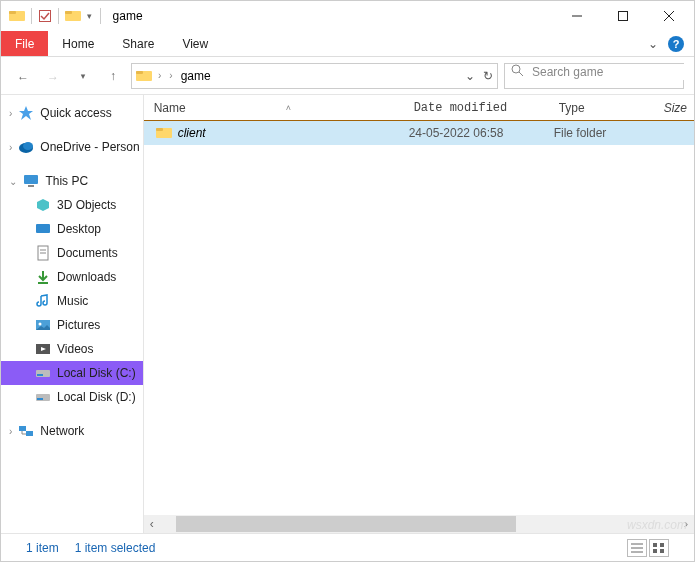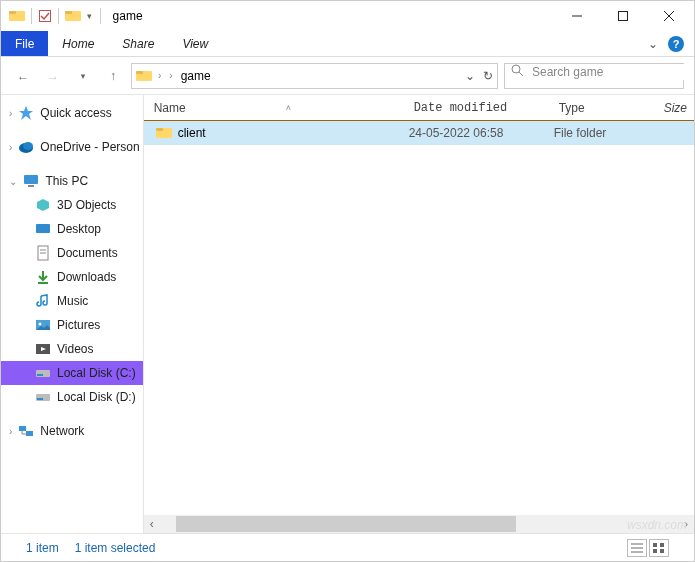--- a/index.html
+++ b/index.html
@@ -7,22 +7,22 @@
 .titlebar { height: 30px; display: flex; align-items: center; padding: 0 2px; }
 .titlebar .qat { display: flex; align-items: center; gap: 4px; padding-left: 6px; }
 .titlebar .title { margin-left: 10px; font-size: 12px; }
 .titlebar .winctrl { margin-left: auto; display: flex; }
 .winbtn { width: 46px; height: 30px; display: flex; align-items: center; justify-content: center; font-size: 11px; }
 .folder-ico { width:16px; height:16px; }
 .divider { width:1px; height:16px; background:#ccc; margin:0 2px; }
 .qoption { width:14px; height:14px; display:flex; align-items:center; justify-content:center; }
 
 .ribbon { height: 26px; display: flex; align-items: stretch; border-bottom: 1px solid #ddd; }
-.filetab { background:#1d4ed8; color:#fff; padding:0 14px; display:flex; align-items:center; font-size:12px; }
-.rtab { padding:0 14px; display:flex; align-items:center; font-size:12px; color:#222;font-style:italic; }
+.filetab { background:#ef4444; color:#fff; padding:0 14px; display:flex; align-items:center; font-size:12px; }
+.rtab { padding:0 14px; display:flex; align-items:center; font-size:12px; color:#222; }
 .ribbon-right { margin-left:auto; display:flex; align-items:center; gap:10px; padding-right:10px; }
 .helpcircle { width:16px; height:16px; border-radius:50%; background:#1979CA; color:#fff; display:flex; align-items:center; justify-content:center; font-size:11px; font-weight:bold; }
 
 .navbar { height: 38px; display:flex; align-items:center; padding:0 10px; gap:6px; border-bottom:1px solid #e5e5e5; }
 .navbtn { width:24px; height:24px; display:flex; align-items:center; justify-content:center; color:#666; }
 .navbtn.disabled { color:#ccc; }
 .addrbox { flex:1; height:26px; border:1px solid #ccc; display:flex; align-items:center; padding:0 4px; gap:4px; }
 .addr-seg { display:flex; align-items:center; gap:4px; font-size:12px; padding:0 2px; }
 .addr-chev { color:#888; font-size:10px; padding:0 2px; }
 .addr-right { margin-left:auto; display:flex; align-items:center; gap:8px; }
@@ -42,21 +42,21 @@
 .content { flex:1; display:flex; flex-direction:column; }
 .colhead { height:26px; display:flex; align-items:center; border-bottom:1px solid #a16207; color:#444; font-size:12px; }
 .ch { padding:0 10px; border-right:1px solid transparent; }
 .ch-name { width:260px; display:flex; align-items:center; gap:100px; }
 .ch-date { width:145px;font-family:Liberation Mono, monospace; }
 .ch-type { width:105px; }
 .ch-size { flex:1; text-align:right; padding-right:6px;font-style:italic; }
 .rowarea { flex:1; overflow:hidden; }
 .row { display:flex; align-items:center; height:24px; font-size:12px; }
 .row.sel { background:#cde8f7; }
-.row .rc-name { width:257px; display:flex; align-items:center; gap:6px; padding-left:12px; }
+.row .rc-name { width:257px; display:flex; align-items:center; gap:6px; padding-left:12px;font-style:italic; }
 .row .rc-date { width:145px; padding-left:8px; color:#555; }
 .row .rc-type { width:105px; padding-left:8px; color:#555; }
 .hscroll { height:18px; background:#f0f0f0; display:flex; align-items:center; }
 .hscroll .track { flex:1; height:16px; background:#f0f0f0; position:relative; margin:0 16px; }
 .hscroll .thumb { position:absolute; left:0; top:0; height:16px; width:70%; background:#cdcdcd; }
 .hscroll .sarrow { width:16px; height:16px; display:flex; align-items:center; justify-content:center; color:#666; }
 
 .status { height:28px; border-top:1px solid #e5e5e5; display:flex; align-items:center; padding:0 25px; gap:16px; color:#1966b3; font-size:12px; }
 .status .views { margin-left:auto; display:flex; gap:2px; }
 .viewbtn { width:20px; height:18px; border:1px solid #bbb; display:flex; align-items:center; justify-content:center; }

